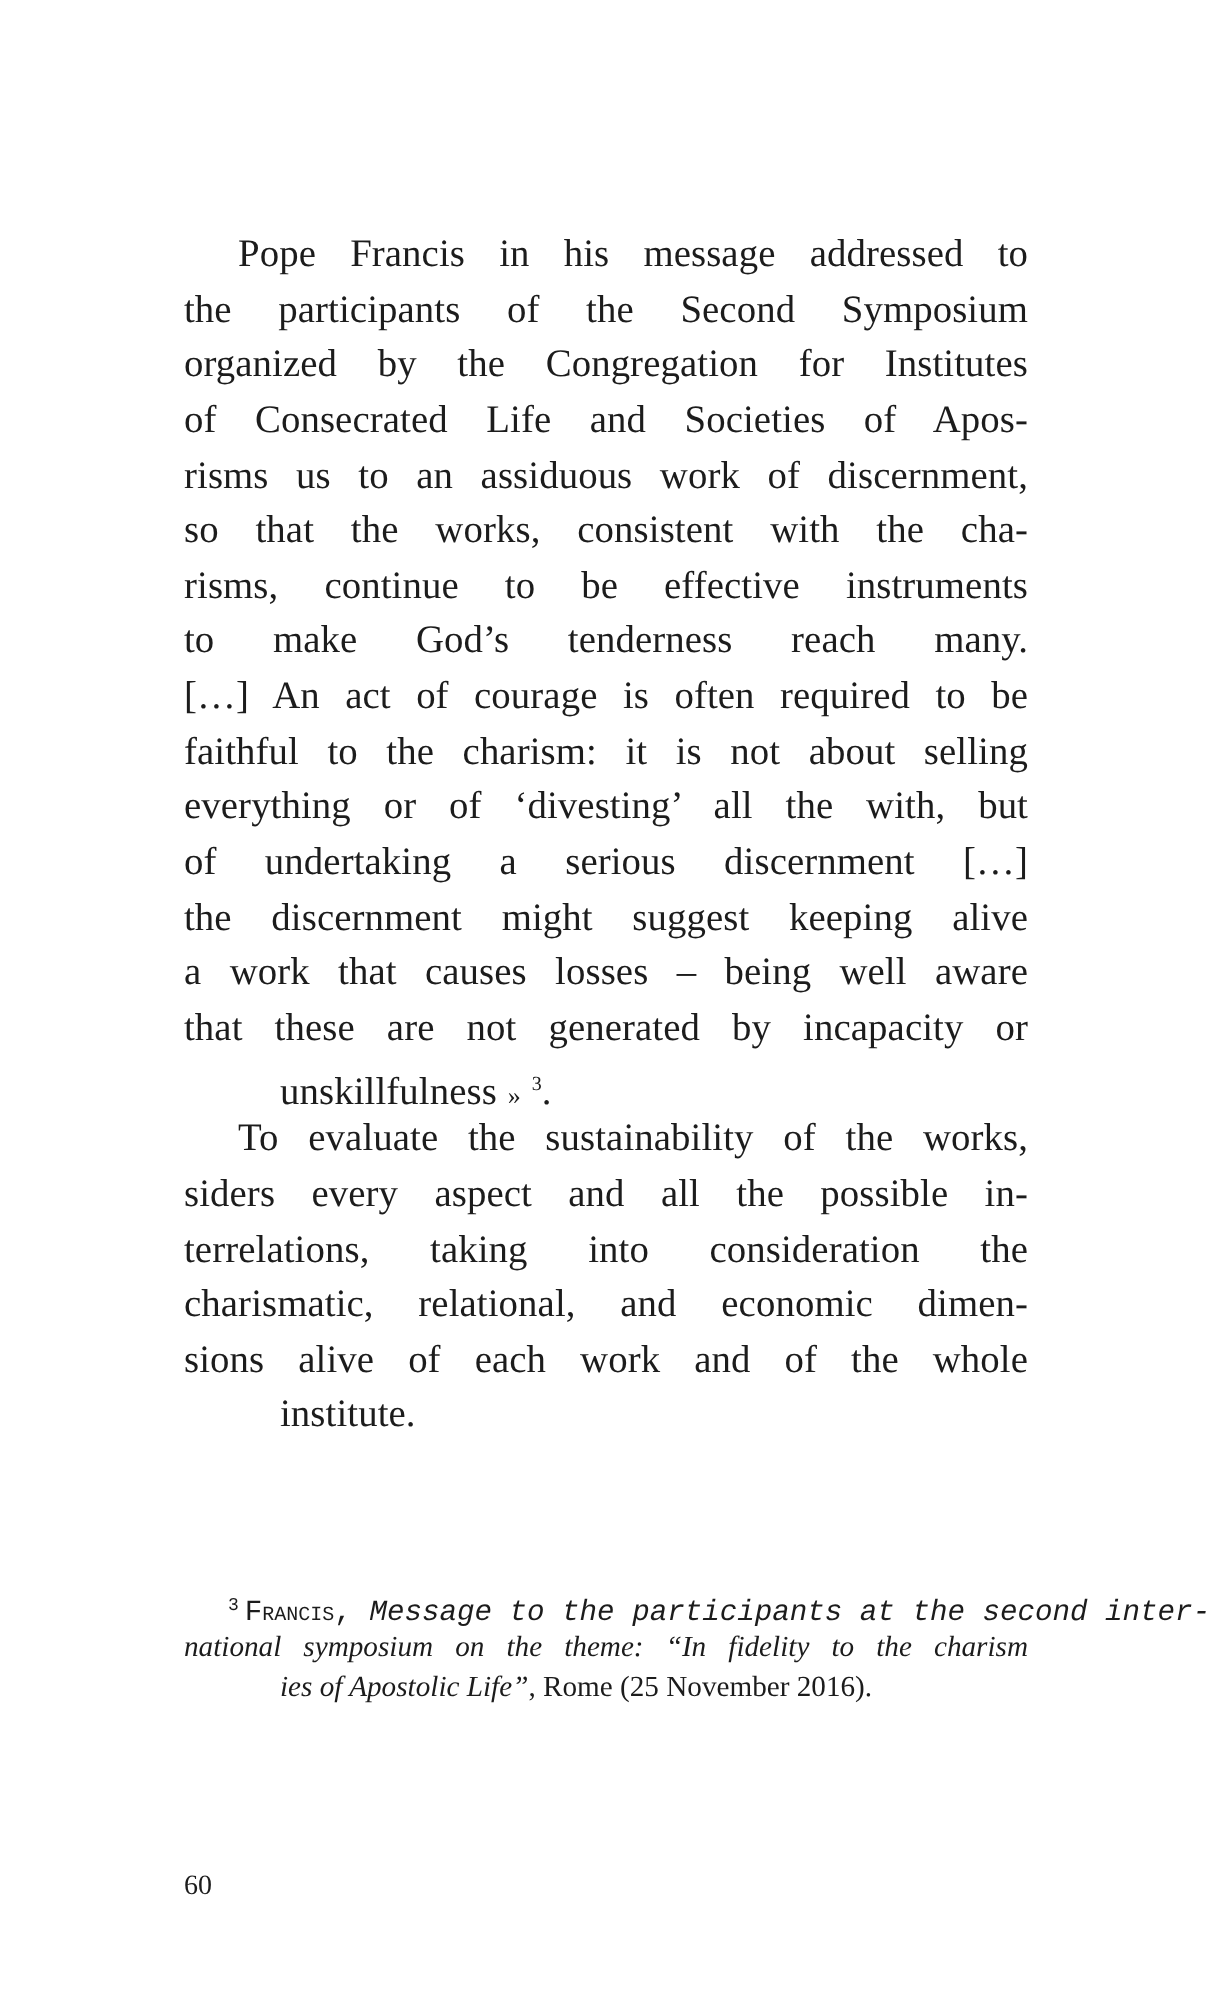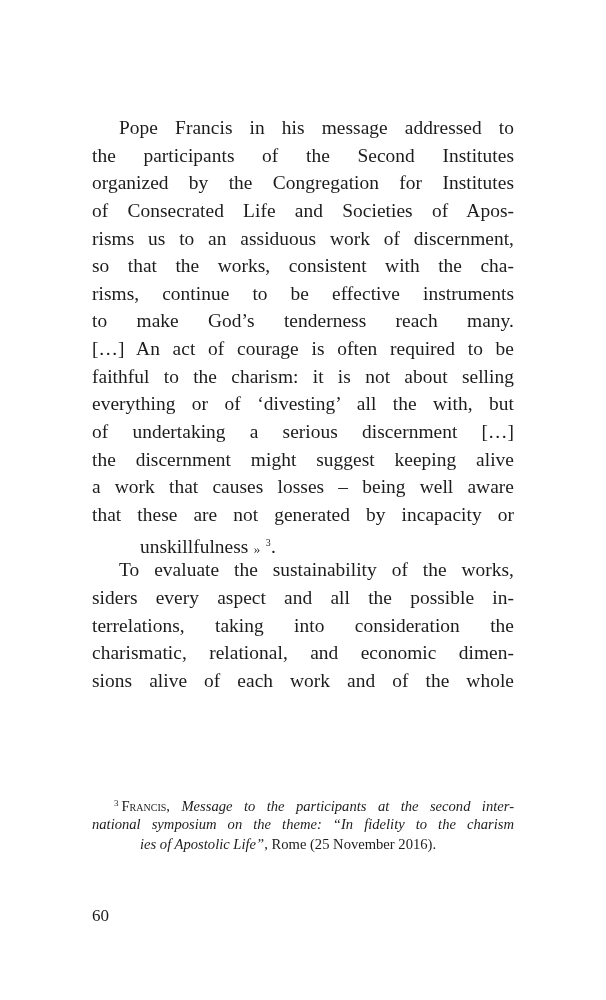--- a/index.html
+++ b/index.html
@@ -58,48 +58,49 @@
       top: 793px;
       width: 422px;
       font-size: 14.6px;
       line-height: 20.6px;
     }
     .footnotes .line {
       height: 20.6px;
     }
     .footnotes .indent {
       padding-left: 22px;
+      font-family: Liberation Mono, monospace;
     }
     .fn-sup {
       font-size: 9px;
       vertical-align: 5px;
       margin-right: 3px;
     }
     .smallcaps {
       font-variant: small-caps;
     }
     .it {
       font-style: italic;
     }
     .page-number {
       position: absolute;
       left: 92px;
-      top: 905px;
-      font-size: 17px;
+      top: 933px;
+      font-size: 14px;
       line-height: 22px;
       text-align: center;
     }
   </style>
 </head>
 <body>
 
 <div class="page body-text">
   <p>
     <span class="line indent" style="padding-left:27px;text-indent:0">Pope Francis in his message addressed to</span>
-    <span class="line" style="text-indent:0">the participants of the Second Institutes</span>
+    <span class="line" style="text-indent:0">the participants of the Second Symposium</span>
     <span class="line" style="text-indent:0">organized by the Congregation for Institutes</span>
     <span class="line" style="text-indent:0">of Consecrated Life and Societies of Apos-</span>
     <span class="line" style="text-indent:0">risms us to an assiduous work of discernment,</span>
     <span class="line" style="text-indent:0">so that the works, consistent with the cha-</span>
     <span class="line" style="text-indent:0">risms, continue to be effective instruments</span>
     <span class="line" style="text-indent:0">to make God’s tenderness reach many.</span>
     <span class="line" style="text-indent:0">[…] An act of courage is often required to be</span>
     <span class="line" style="text-indent:0">faithful to the charism: it is not about selling</span>
     <span class="line" style="text-indent:0">everything or of ‘divesting’ all the with, but</span>
     <span class="line" style="text-indent:0">of undertaking a serious discernment […]</span>
@@ -107,20 +108,21 @@
     <span class="line" style="text-indent:0">a work that causes losses – being well aware</span>
     <span class="line" style="text-indent:0">that these are not generated by incapacity or</span>
     <span class="line last" style="text-indent:0"><span>unskillfulness</span> <span class="guil">»</span> <span class="sup">3</span><span>.</span></span>
   </p>
   <p>
     <span class="line" style="padding-left:27px;text-indent:0">To evaluate the sustainability of the works,</span>
     <span class="line" style="text-indent:0">siders every aspect and all the possible in-</span>
     <span class="line" style="text-indent:0">terrelations, taking into consideration the</span>
     <span class="line" style="text-indent:0">charismatic, relational, and economic dimen-</span>
     <span class="line" style="text-indent:0">sions alive of each work and of the whole</span>
+    <span class="line last" style="text-indent:0">institute.</span>
   </p>
 </div>
 
 <div class="footnotes">
   <span class="line indent"><span class="fn-sup">3</span><span class="smallcaps">Francis</span><span>,</span> <span class="it">Message to the participants at the second inter-</span></span>
   <span class="line it">national symposium on the theme: “In fidelity to the charism</span>
   <span class="line last"><span class="it">ies of Apostolic Life”</span><span>, Rome (25 November 2016).</span></span>
 </div>
 
 <div class="page-number">60</div>

